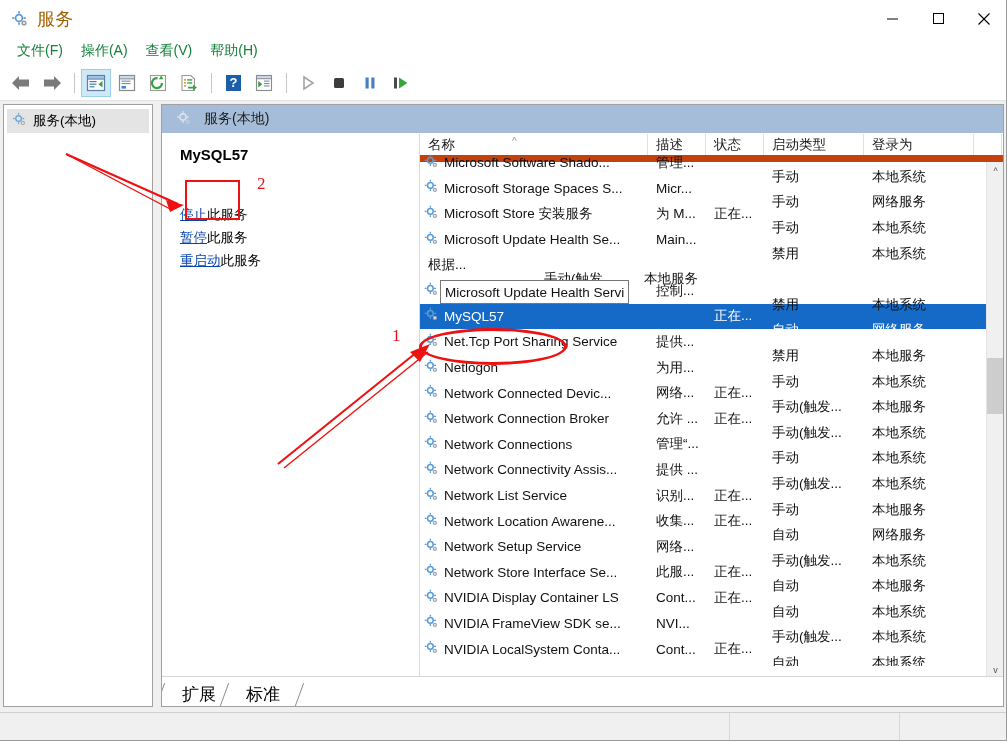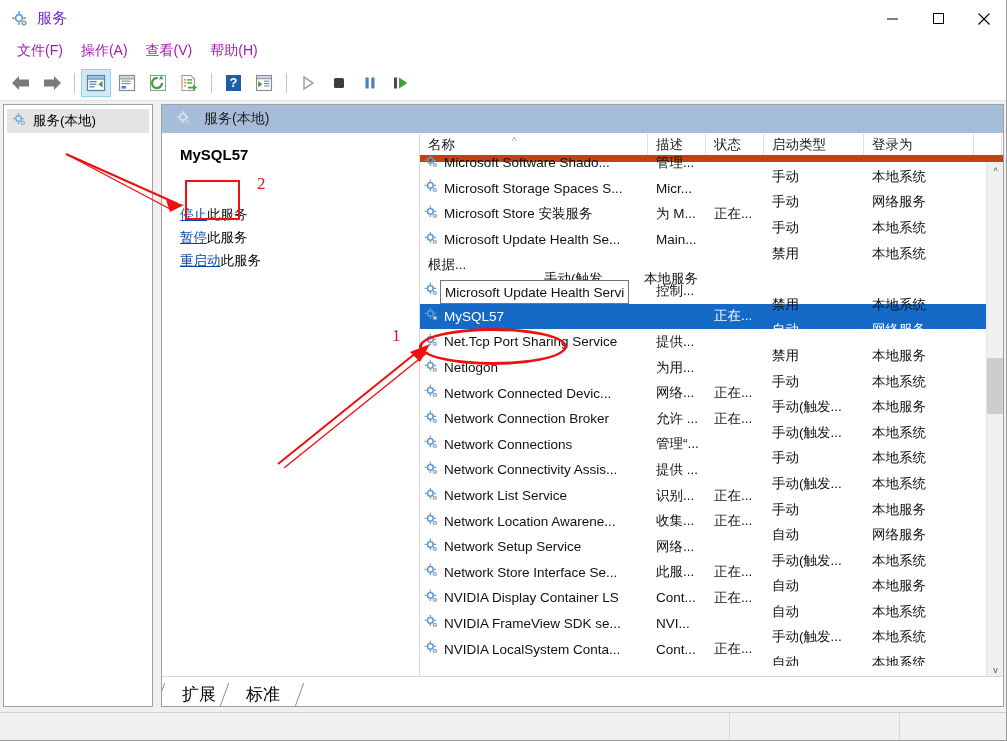--- a/index.html
+++ b/index.html
@@ -26,21 +26,21 @@
     width: 1007px; height: 37px;
     background: #ffffff;
     display: flex; align-items: center;
   }
   .title-icon {
     margin-left: 11px; margin-right: 8px;
     width: 18px; height: 18px;
     display: block;
   }
   .title-text {
-    font-size: 15px; color: #6d28d9;
+    font-size: 18px; color: #a16207;
     letter-spacing: 0.3px;
   }
   .winbtns {
     position: absolute; right: 0; top: 0;
     display: flex; height: 37px;
   }
   .winbtn {
     width: 46px; height: 37px;
     display: flex; align-items: center; justify-content: center;
     background: transparent;
@@ -49,21 +49,21 @@
 
   
   .menubar {
     position: absolute; left: 0; top: 37px;
     width: 1007px; height: 28px;
     background: #ffffff;
     display: flex; align-items: center;
     padding-left: 8px;
   }
   .menu-item {
-    font-size: 14px; color: #a21caf;
+    font-size: 14px; color: #15803d;
     padding: 3px 9px;
     white-space: nowrap;
   }
 
   
   .toolbar {
     position: absolute; left: 0; top: 65px;
     width: 1007px; height: 36px;
     background: #ffffff;
     display: flex; align-items: center;

